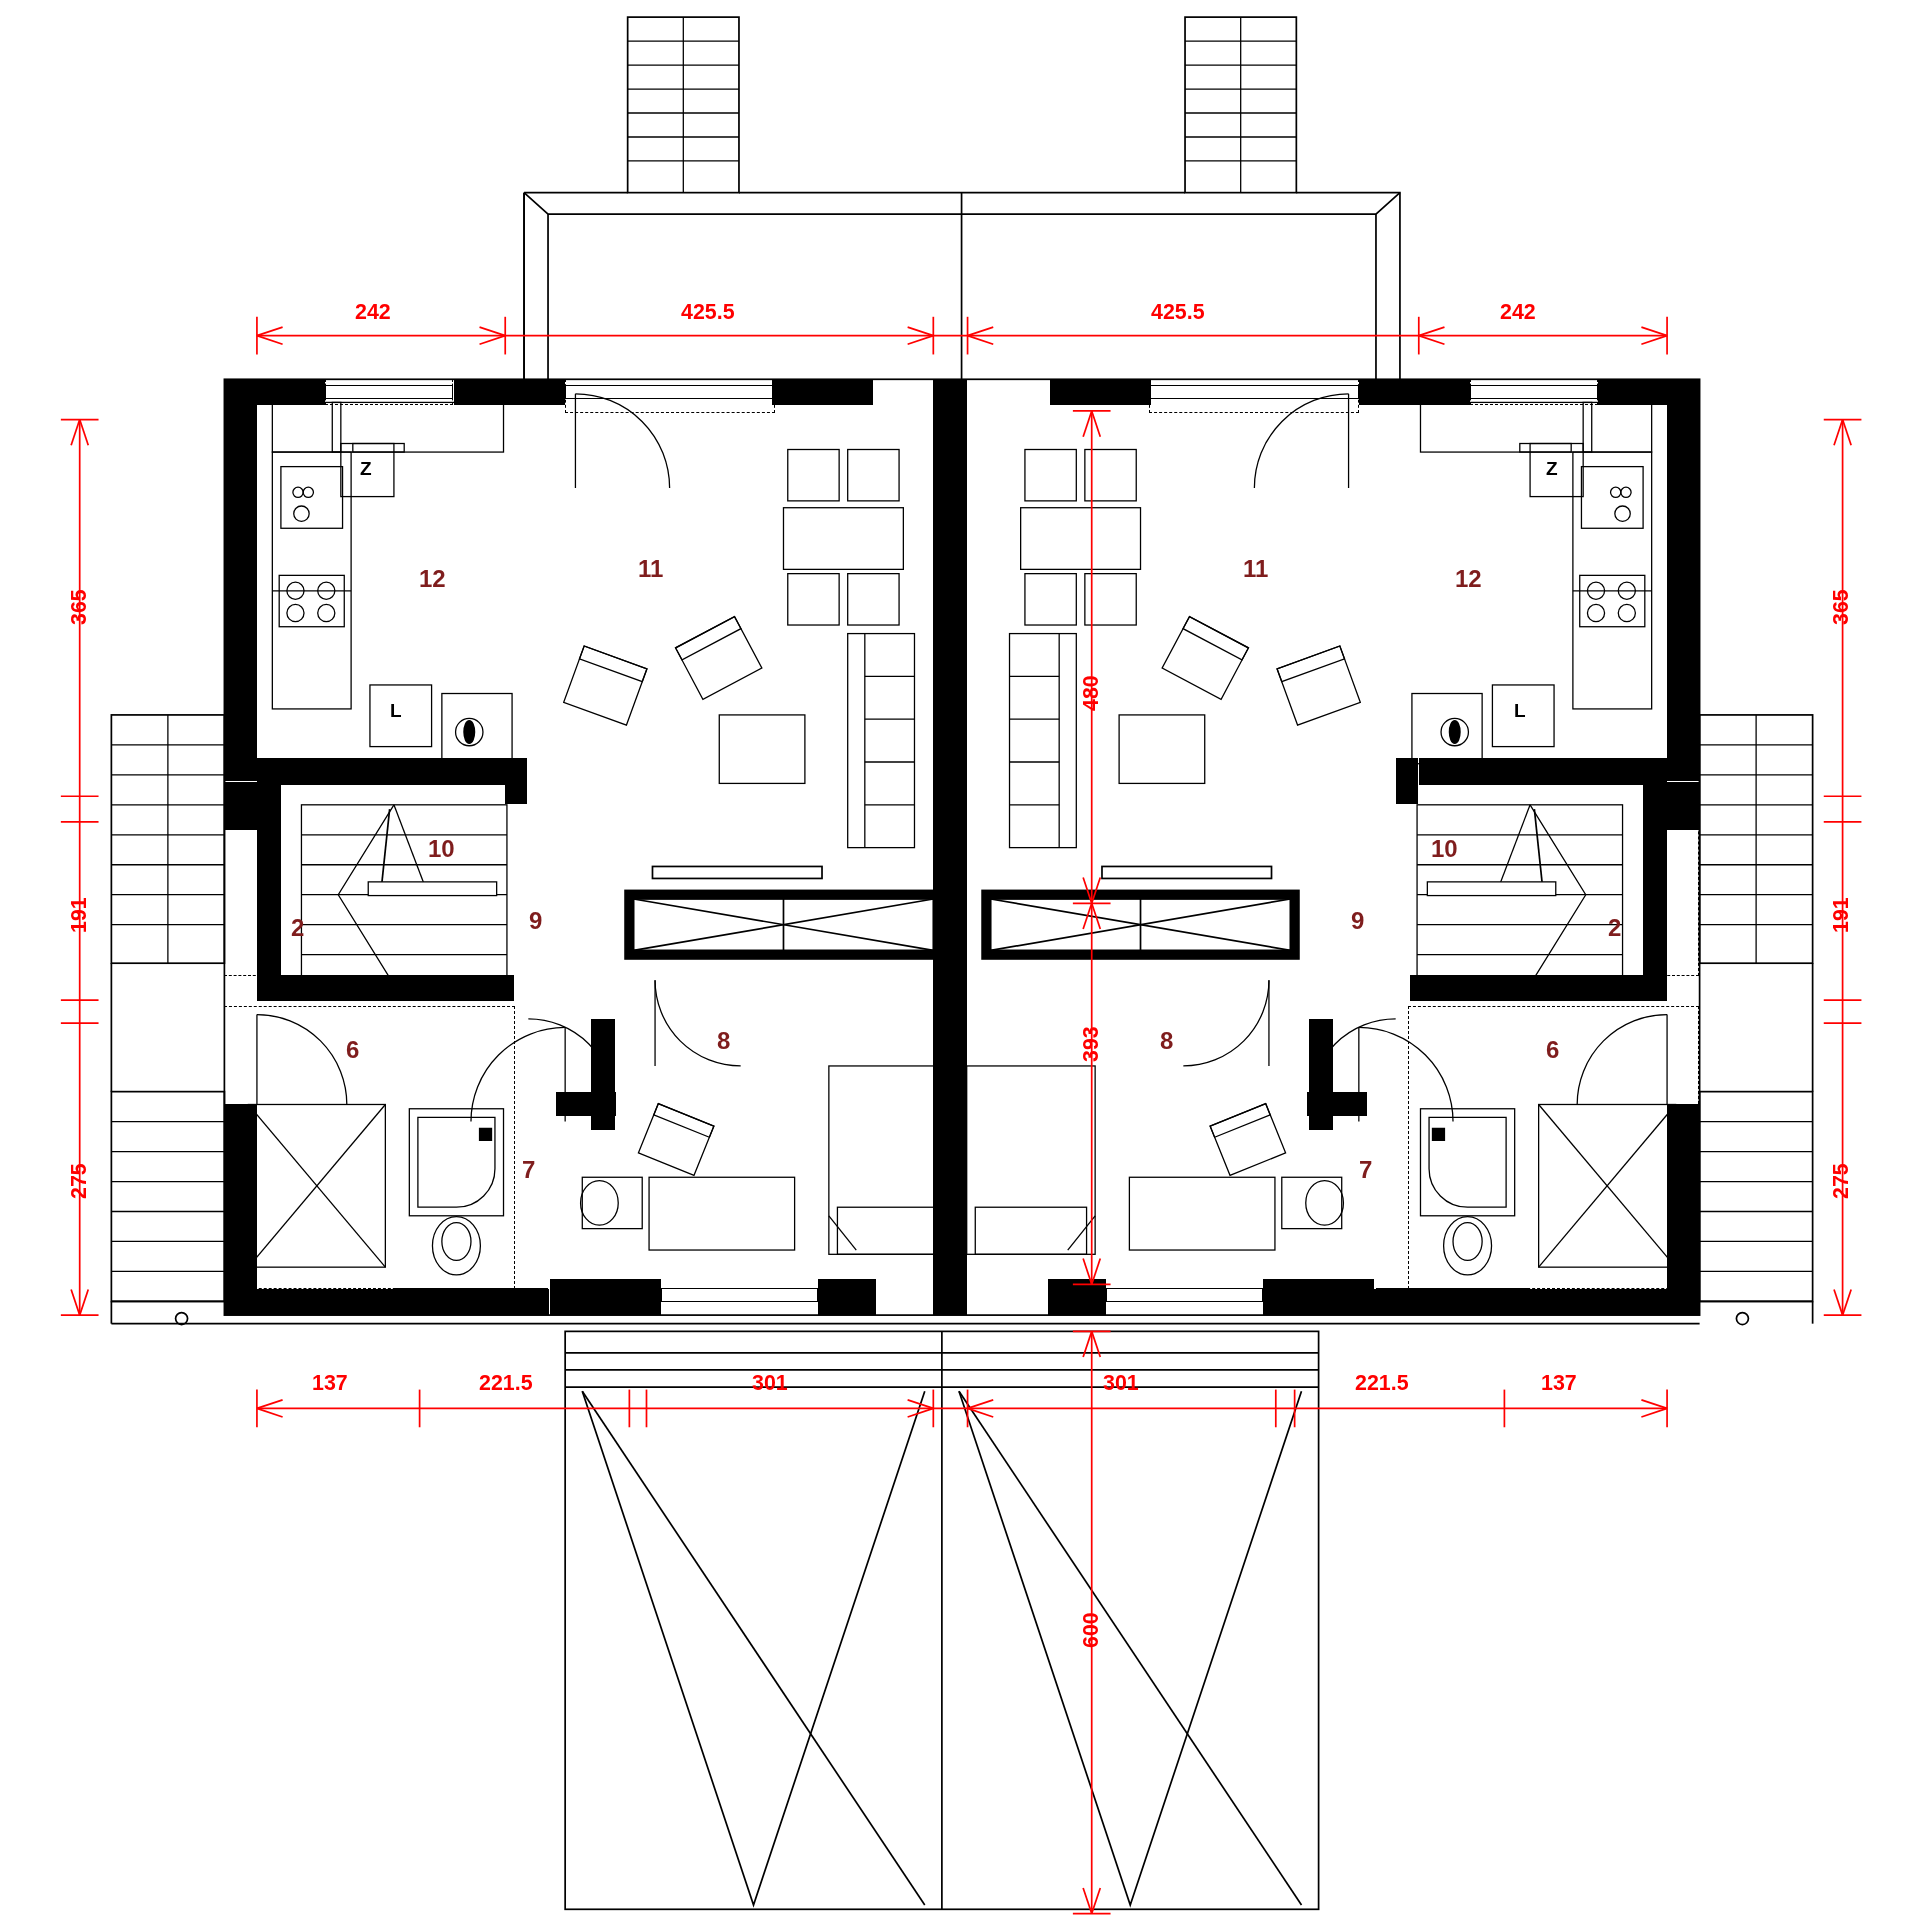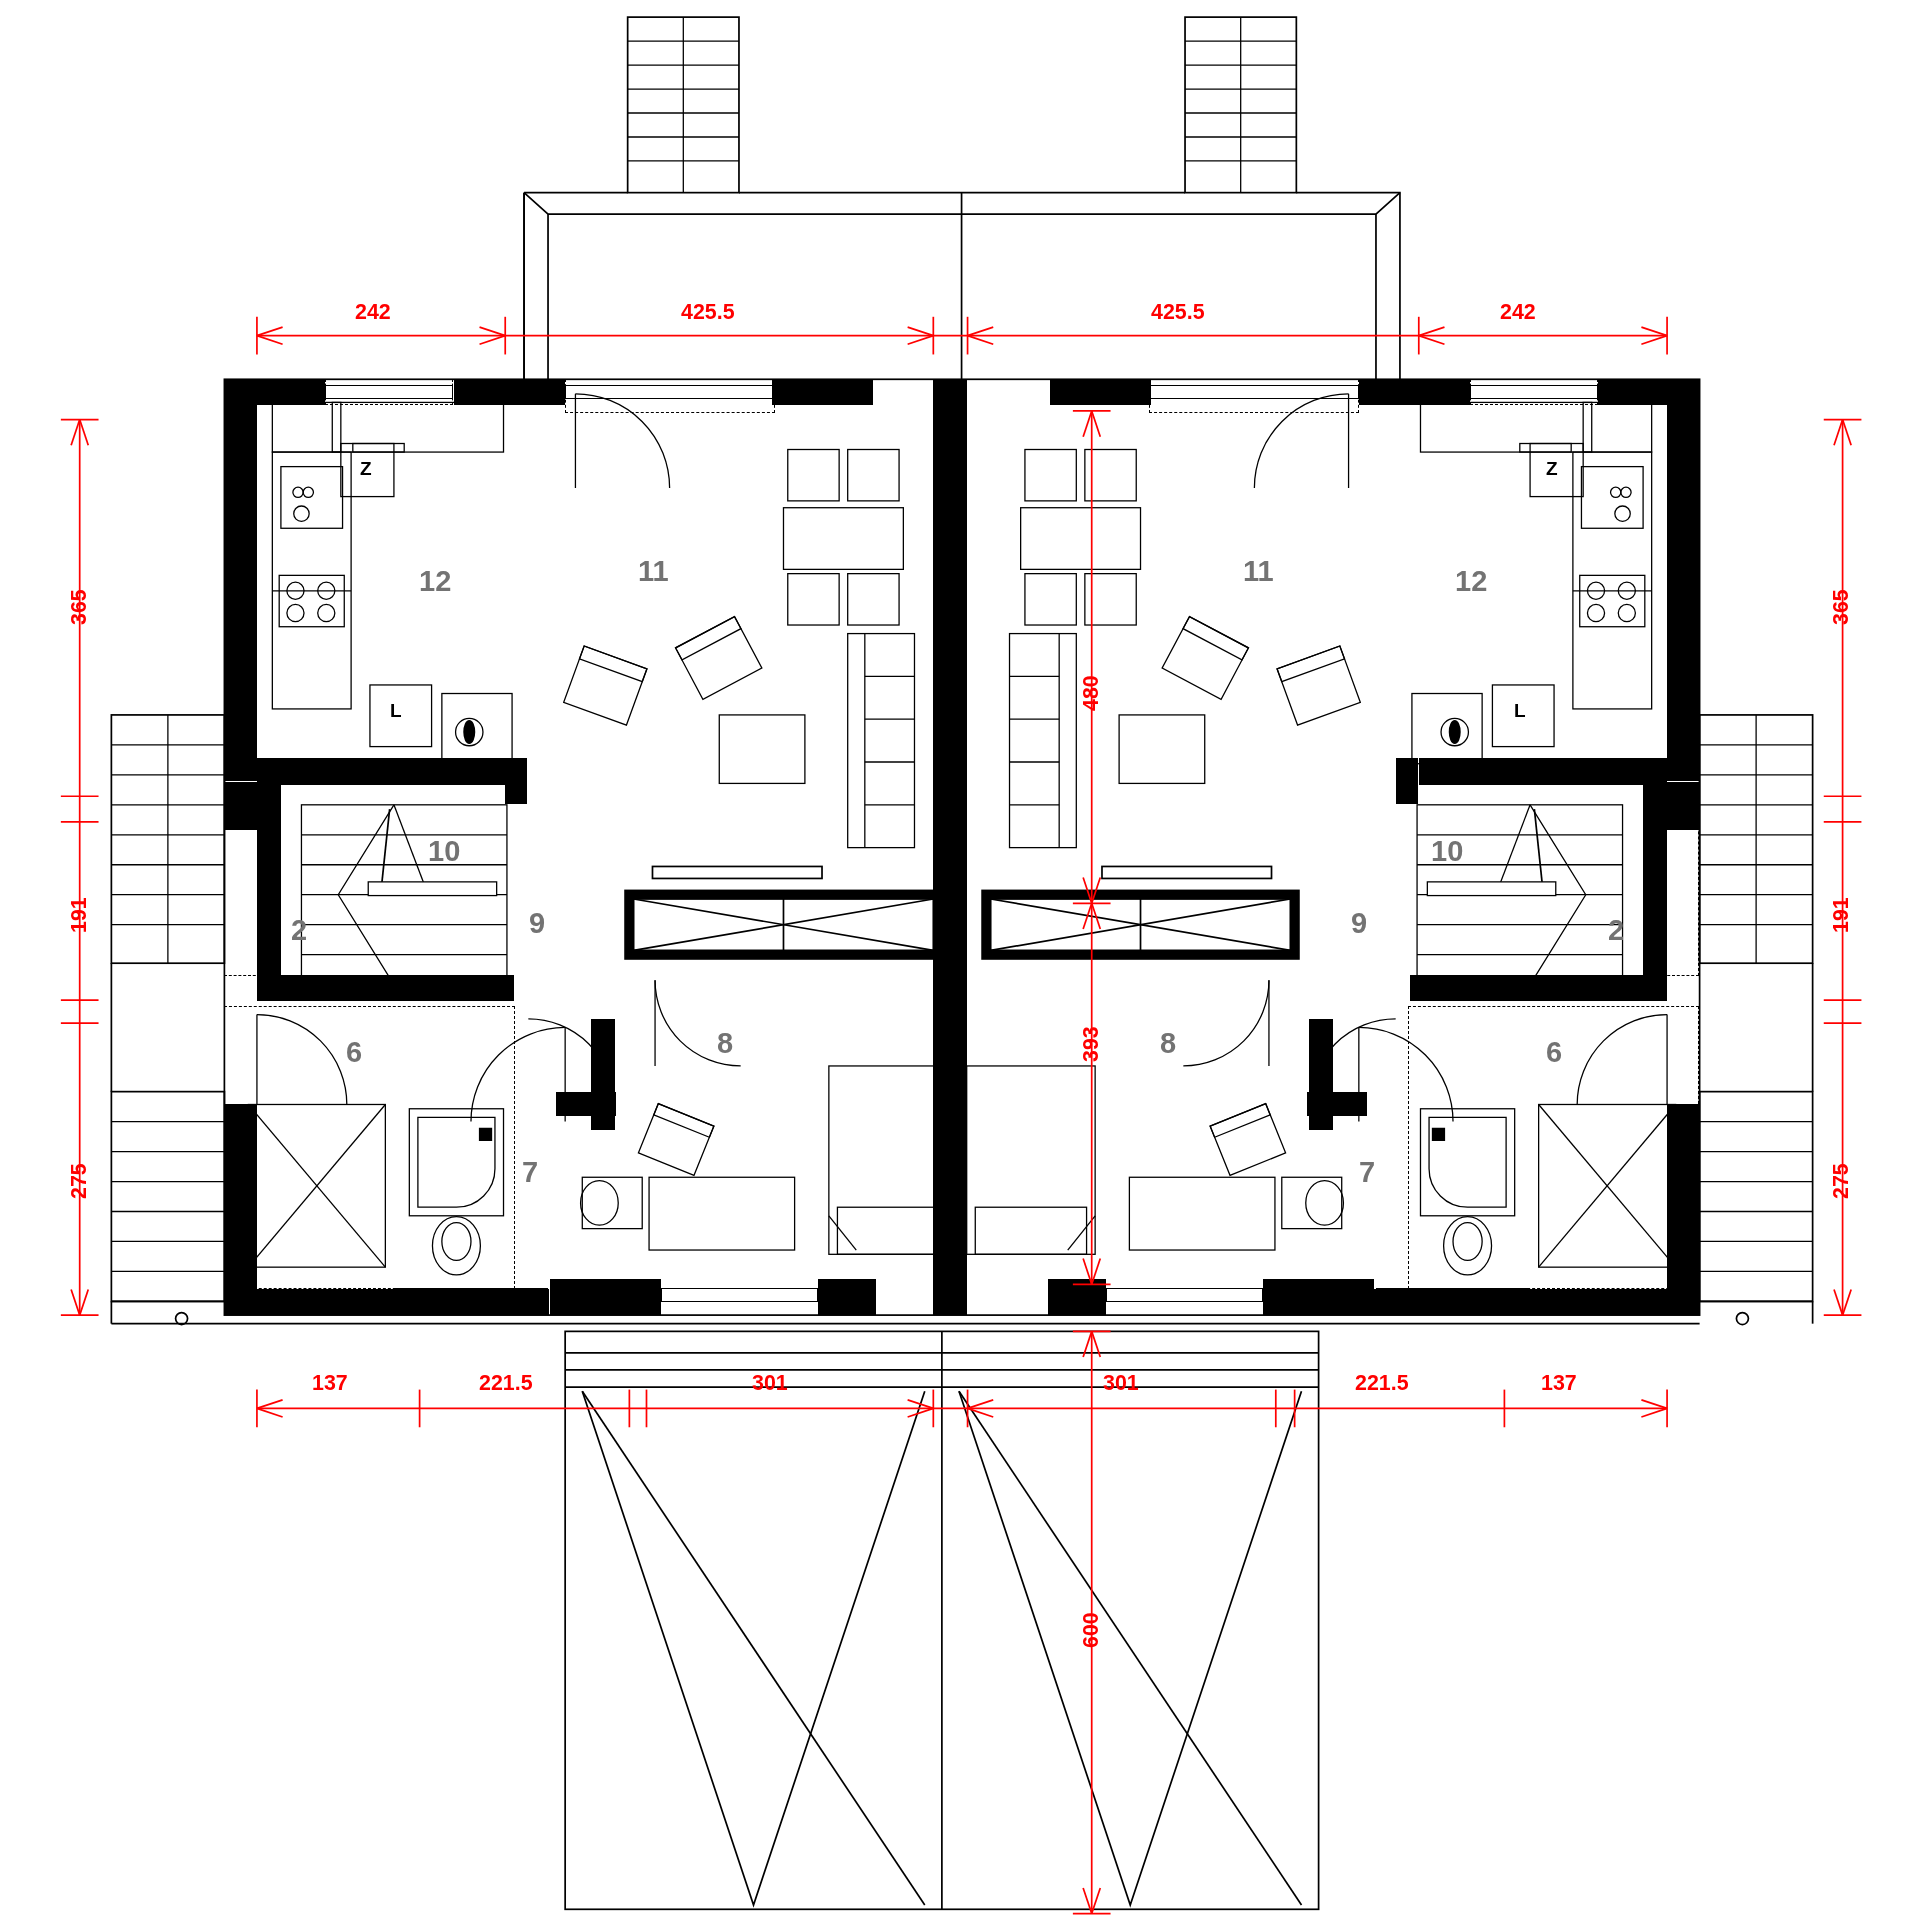--- a/index.html
+++ b/index.html
@@ -1,21 +1,21 @@
 <!DOCTYPE html>
 <html style="font-size:13.7px"><head>
 <meta charset="utf-8">
 <style>
   html,body{margin:0;padding:0;background:#ffffff;}
   body{font-family:"Liberation Sans", sans-serif;}
   #stage{position:relative;width:1924px;height:1923px;background:#fff;overflow:hidden;}
   .wall{position:absolute;background:#000;}
   .thin1{position:absolute;border:0.9px solid #000;box-sizing:border-box;}
   .dash{position:absolute;border:1.3px dashed #000;box-sizing:border-box;}
-  .lbl{position:absolute;color:#737373;font-weight:bold;font-size:29px;font-family:"Liberation Sans",sans-serif;}
+  .lbl{position:absolute;color:#7f1d1d;font-weight:bold;font-size:24px;font-family:"Liberation Sans",sans-serif;}
   .dimtxt{position:absolute;color:#ff0000;font-size:21.4px;font-weight:bold;font-family:"Liberation Sans",sans-serif;white-space:nowrap;}
   .dimtxt.vert{transform:rotate(-90deg);transform-origin:left top;}
   .smtxt{position:absolute;font-size:19px;font-weight:bold;color:#000;font-family:"Liberation Sans",sans-serif;}
   svg.ov{position:absolute;left:0;top:0;width:1924px;height:1923px;pointer-events:none;}
 </style>
 </head>
 <body>
 
 <div id="stage">
 

